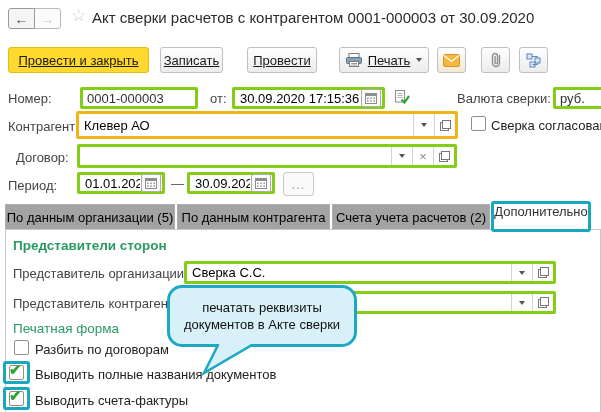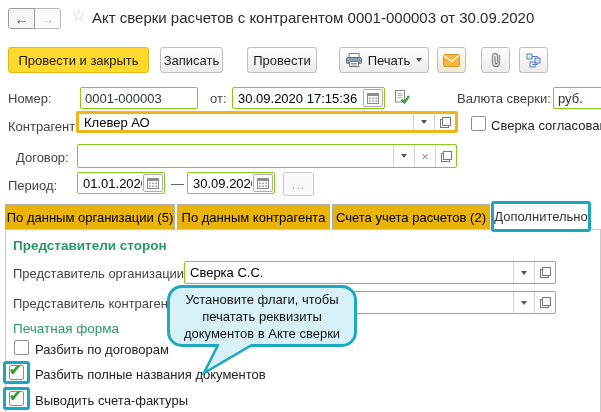--- a/index.html
+++ b/index.html
@@ -16,74 +16,74 @@
   .navbtn { width:27px; height:21px; display:flex; align-items:center; justify-content:center;
             background:#f5f5f5; border:1px solid #b9b9b9; font-size:14px; line-height:1; }
   .navbtn.back { border-radius:3px 0 0 3px; color:#4a4a4a; border-color:#9a9a9a; z-index:1; }
   .navbtn.fwd  { border-radius:0 3px 3px 0; color:#c9c9c9; margin-left:-1px; background:#fbfbfb; }
   .star { position:absolute; left:71px; top:7px; font-size:17px; color:#cdcdcd; line-height:1; }
   .title { position:absolute; left:92px; top:9px; font-size:15px; color:#2b2b2b; white-space:nowrap; }
 
   
   .btn { position:absolute; top:47px; height:26px; display:flex; align-items:center; justify-content:center;
          gap:6px; border:1px solid #c0c0c0; border-radius:3px; background:linear-gradient(#fefefe,#ececec);
-         font-family:inherit; font-size:13px; color:#1a1a1a; cursor:default; }
+         font-family:inherit; font-size:13px; color:#1a1a1a; cursor:default;text-decoration:underline; }
   #btn-post-close { left:8px;  width:141px; background:#ffd92e; border-color:#e4bb12; }
   #btn-save       { left:160px; width:63px; }
   #btn-post       { left:247px; width:70px; }
   #btn-print      { left:339px; width:90px; }
   #btn-mail       { left:437px; width:29px; background:linear-gradient(#fff,#f3e8d2); }
   #btn-clip       { left:481px; width:29px; }
   #btn-struct     { left:519px; width:29px; }
   .caret { width:0; height:0; border-left:3.5px solid transparent; border-right:3.5px solid transparent;
            border-top:4.5px solid #555; }
 
   
-  .input, .dinput, .combo { position:absolute; background:#fff; border:1px solid #84cc16; border-radius:2px;
+  .input, .dinput, .combo { position:absolute; background:#fff; border:3px solid #84cc16; border-radius:2px;
                             display:flex; align-items:center; }
   .input { padding:0 4px; white-space:nowrap; overflow:hidden; }
   .dinput .val, .combo .val { flex:1; padding-left:5px; white-space:nowrap; overflow:hidden; color:#000; }
   .calbtn { width:20px; height:18px; margin:1px; border:1px solid #aeaeae; border-radius:2px;
             background:#fbfbfb; display:flex; align-items:center; justify-content:center; }
   .cbtn { width:21px; align-self:stretch; display:flex; align-items:center; justify-content:center;
           border-left:1px solid #d2d2d2; color:#8d8d8d; }
   .ico-open { position:relative; width:11px; height:11px; }
   .ico-open::before { content:''; position:absolute; left:0; bottom:0; width:7px; height:7px;
                       border:1px solid #777; background:#fff; }
   .ico-open::after  { content:''; position:absolute; right:0; top:0; width:7px; height:7px;
                       border:1px solid #777; background:#fff; }
 
   #in-number   { left:80px;  top:87px; width:118px; height:22px; }
   #in-date     { left:232px; top:87px; width:153px; height:22px; }
   #ic-doccheck { left:394px; top:89px; }
   #in-currency { left:553px; top:87px; width:60px; height:22px; }
 
-  #combo-cp { left:76px; top:111px; width:382px; height:22px; border:3px solid #efb419; }
+  #combo-cp { left:76px; top:111px; width:382px; height:28px; border:3px solid #efb419; }
   #combo-contract { left:77px; top:144px; width:380px; height:24px; }
   #combo-orgrep { left:184px; top:261px; width:372px; height:23px; }
   #combo-cprep  { left:184px; top:291px; width:372px; height:23px; }
 
   #in-per1 { left:77px;  top:172px; width:88px; height:22px; }
   #in-per2 { left:187px; top:172px; width:88px; height:22px; }
   #btn-ellipsis { position:absolute; left:283px; top:172px; width:31px; height:24px;
                   border:1px solid #c9c9c9; border-radius:3px; background:#fafafa; color:#9e9e9e;
                   display:flex; align-items:center; justify-content:center; letter-spacing:1px; }
 
   .cbx { position:absolute; width:15px; height:15px; border:1px solid #8f8f8f; border-radius:2px; background:#fff; }
   .check-glyph { position:absolute; color:#2fa136; font-size:15px; font-weight:bold; line-height:1; z-index:2; }
 
   
   .tab { position:absolute; top:204px; height:26px; display:flex; align-items:center; justify-content:center;
-         background:#eab308; border:1px solid #aeaeae; color:#000; white-space:nowrap; }
+         background:#a3a3a3; border:1px solid #aeaeae; color:#000; white-space:nowrap; }
   #tab-0 { left:5px;   width:170px; }
   #tab-1 { left:177px; width:153px; }
   #tab-2 { left:332px; width:158px; }
   #tab-3-wrap { position:absolute; left:491px; top:201px; width:100px; height:31px;
                 border:3px solid #18a7be; border-radius:3px; background:#fff; z-index:3;
-                display:flex; align-items:center; justify-content:center; white-space:nowrap; }
+                display:flex; align-items:flex-start; justify-content:center; white-space:nowrap; }
 
   .panel { position:absolute; left:5px; top:229px; width:596px; height:184px;
            border:1px solid #c9c9c9; border-bottom:none; background:#fff; }
 
   .section-title { position:absolute; color:#2a9a63; font-size:13.5px; white-space:nowrap; }
 
   
   .hl-box { position:absolute; border:3px solid #18a7be; border-radius:3px; z-index:2; }
   .tooltip { position:absolute; left:167px; top:285px; width:190px; height:62px; z-index:20;
              background:#d8f1f9; border:3px solid #1da9c2; border-radius:15px;
@@ -271,28 +271,27 @@
 </div>
 
 <div class="section-title" style="left:13px; top:321px;">Печатная форма</div>
 
 <span class="cbx" style="left:14px; top:340px;"></span>
 <div class="lbl" style="left:35px; top:342px; color:#222;">Разбить по договорам</div>
 
 <div class="hl-box" style="left:3px; top:361px; width:27px; height:23px;"></div>
 <span class="cbx" style="left:9px; top:365px;"></span>
 <span class="check-glyph" style="left:9px; top:362px;">✔</span>
-<div class="lbl" style="left:35px; top:367px; color:#222;">Разбить полные названия документов</div>
+<div class="lbl" style="left:35px; top:367px; color:#222;">Выводить полные названия документов</div>
 
 <div class="hl-box" style="left:3px; top:387px; width:27px; height:23px;"></div>
 <span class="cbx" style="left:9px; top:391px;"></span>
 <span class="check-glyph" style="left:9px; top:388px;">✔</span>
 <div class="lbl" style="left:35px; top:393px; color:#222;">Выводить счета-фактуры</div>
 
 <div class="tooltip">
-  <div>Установите флаги, чтобы</div>
   <div>печатать реквизиты</div>
   <div>документов в Акте сверки</div>
 </div>
 <svg class="tooltip-tail" width="60" height="32" viewBox="0 0 60 32">
   <path d="M52 0 L4 29 L18 0 Z" fill="#d8f1f9" stroke="none"></path>
   <path d="M52 1 L4 29 L18 1" fill="none" stroke="#1da9c2" stroke-width="2.6" stroke-linecap="round"></path>
 </svg>
 
 </body></html>

